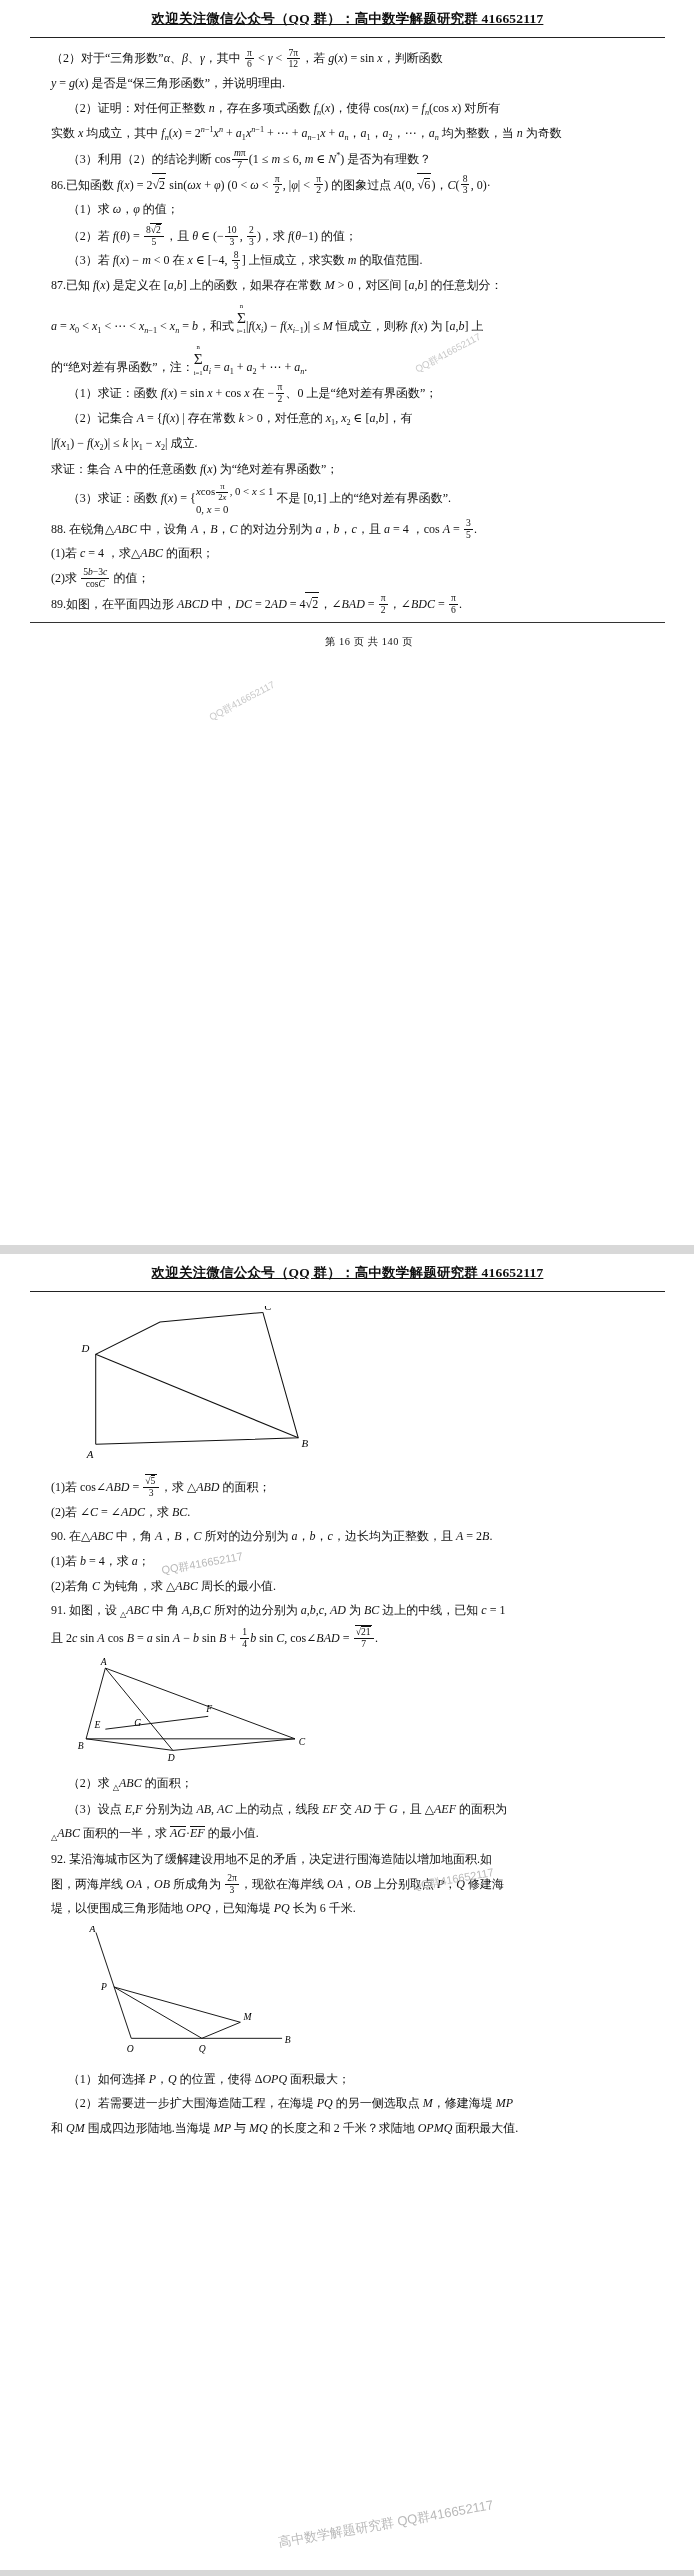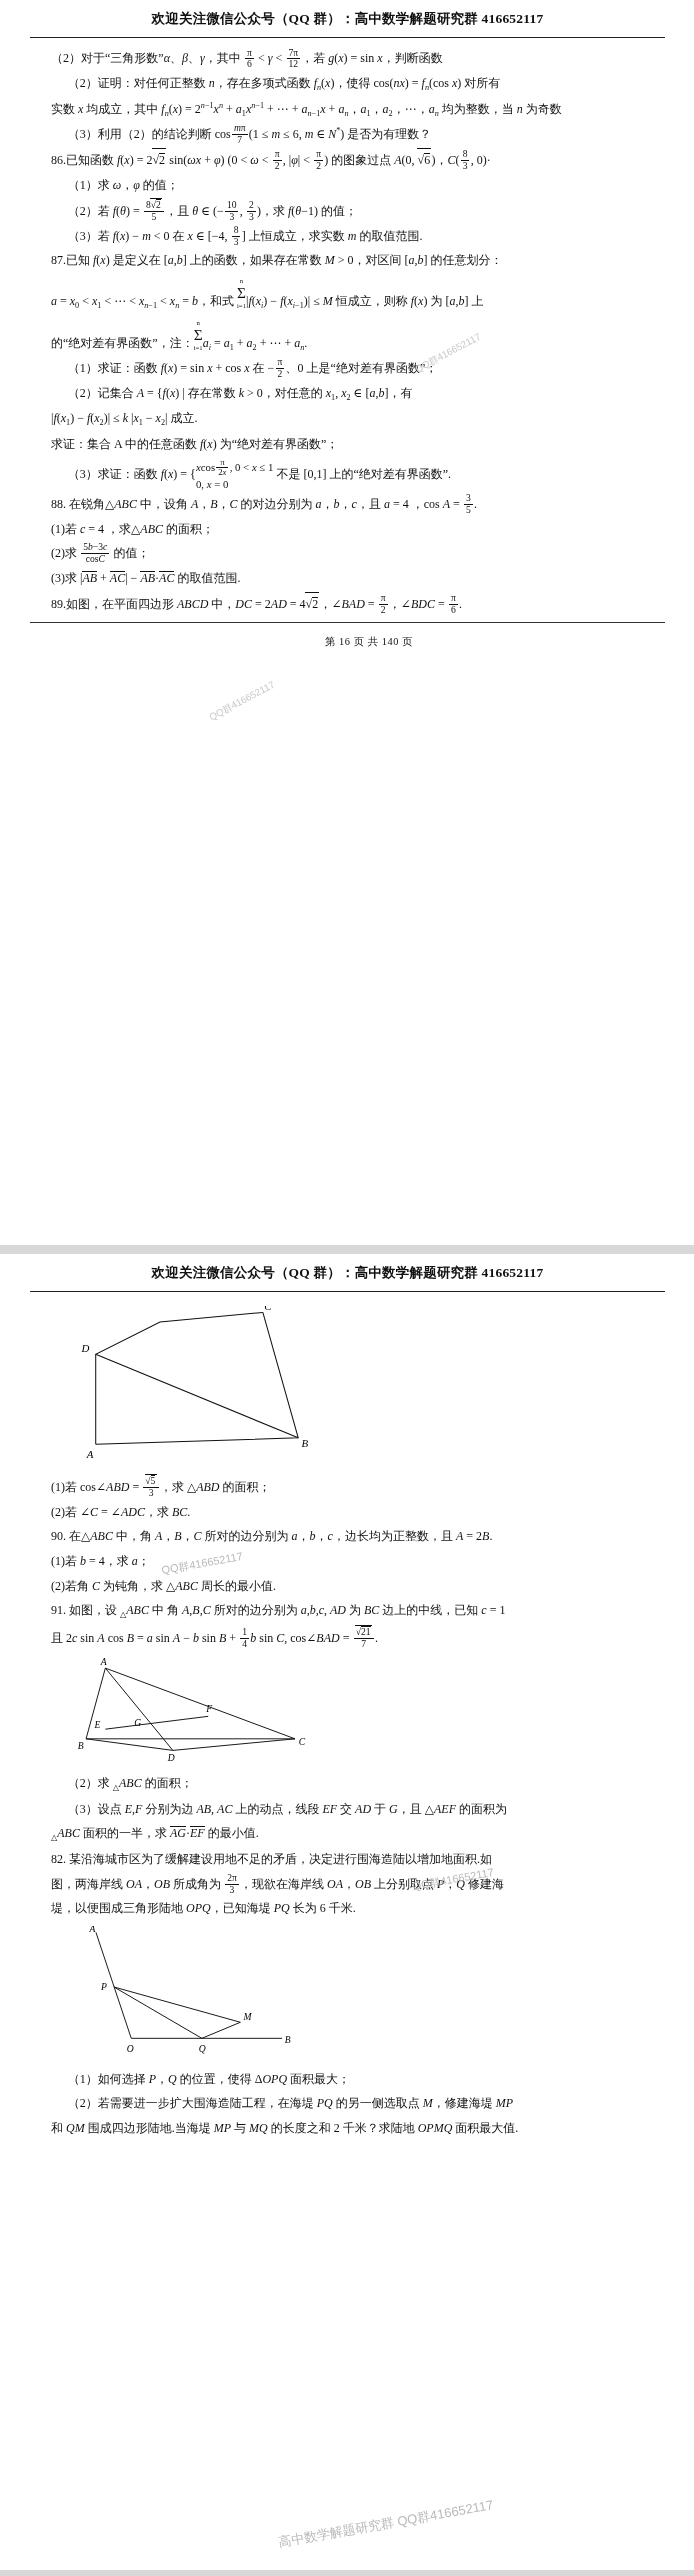--- a/index.html
+++ b/index.html
@@ -17,20 +17,21 @@
     overflow: hidden;
     padding: 0 0 6.4px 0;
   }
   .page + .page { margin-top: 9px; }
   .page-header {
     text-align: center;
     font-weight: bold;
     font-size: 13.5px;
     padding: 10.3px 26px 5.1px 26px;
     letter-spacing: 0.2px;
+    text-decoration: underline;
   }
   .hr {
     border-bottom: 1px solid #222;
     margin: 3.9px 30px 0 30px;
   }
   .content {
     padding: 9px 33px 0 51px;
     font-size: 12px;
     line-height: 1.95;
   }
@@ -107,20 +108,23 @@
 
   <div class="content">
 
     <p class="p">
       （2）对于“三角形数”<span class="it">α</span>、<span class="it">β</span>、<span class="it">γ</span>，其中
       <span class="frac"><span class="num">π</span><span class="den">6</span></span> &lt;
       <span class="it">γ</span> &lt;
       <span class="frac"><span class="num">7π</span><span class="den">12</span></span>，若
       <span class="it">g</span>(<span class="it">x</span>) = sin <span class="it">x</span>，判断函数
     </p>
+    <p class="p">
+      <span class="it">y</span> = <span class="it">g</span>(<span class="it">x</span>) 是否是“保三角形函数”，并说明理由.
+    </p>
 
     <p class="p sub">
       （2）证明：对任何正整数 <span class="it">n</span>，存在多项式函数 <span class="it">f<sub>n</sub></span>(<span class="it">x</span>)，使得 cos(<span class="it">nx</span>) = <span class="it">f<sub>n</sub></span>(cos <span class="it">x</span>) 对所有
     </p>
     <p class="p">
       实数 <span class="it">x</span> 均成立，其中 <span class="it">f<sub>n</sub></span>(<span class="it">x</span>) = 2<sup><span class="it">n</span>−1</sup><span class="it">x</span><sup><span class="it">n</span></sup> + <span class="it">a</span><sub>1</sub><span class="it">x</span><sup><span class="it">n</span>−1</sup> + ⋯ + <span class="it">a<sub>n</sub></span><sub>−1</sub><span class="it">x</span> + <span class="it">a<sub>n</sub></span>，<span class="it">a</span><sub>1</sub>，<span class="it">a</span><sub>2</sub>，⋯，<span class="it">a<sub>n</sub></span> 均为整数，当 <span class="it">n</span> 为奇数
     </p>
     <p class="p sub">
       （3）利用（2）的结论判断 cos<span class="frac"><span class="num"><span class="it">m</span>π</span><span class="den">7</span></span>(1 ≤ <span class="it">m</span> ≤ 6, <span class="it">m</span> ∈ <span class="it">N</span><sup>*</sup>) 是否为有理数？
     </p>
@@ -165,23 +169,20 @@
     </p>
 
     <p class="p">
       88. 在锐角△<span class="it">ABC</span> 中，设角 <span class="it">A</span>，<span class="it">B</span>，<span class="it">C</span> 的对边分别为 <span class="it">a</span>，<span class="it">b</span>，<span class="it">c</span>，且 <span class="it">a</span> = 4 ，cos <span class="it">A</span> = <span class="frac"><span class="num">3</span><span class="den">5</span></span>.
     </p>
     <p class="p">
       (1)若 <span class="it">c</span> = 4 ，求△<span class="it">ABC</span> 的面积；
     </p>
     <p class="p">
       (2)求 <span class="frac"><span class="num">5<span class="it">b</span>−3<span class="it">c</span></span><span class="den">cos<span class="it">C</span></span></span> 的值；
-    </p>
-    <p class="p">
-      (3)求 |<span class="bar-over"><span class="it">AB</span></span> + <span class="bar-over"><span class="it">AC</span></span>| − <span class="bar-over"><span class="it">AB</span></span>·<span class="bar-over"><span class="it">AC</span></span> 的取值范围.
     </p>
 
     <p class="p">
       89.如图，在平面四边形 <span class="it">ABCD</span> 中，<span class="it">DC</span> = 2<span class="it">AD</span> = 4<span class="sqrt">√<span class="bar-over">2</span></span>，∠<span class="it">BAD</span> = <span class="frac"><span class="num">π</span><span class="den">2</span></span>，∠<span class="it">BDC</span> = <span class="frac"><span class="num">π</span><span class="den">6</span></span>.
     </p>
 
   </div>
 
   <div class="foot-line"></div>
   <div class="footer">第 16 页 共 140 页</div>
@@ -253,21 +254,21 @@
 
     <p class="p sub">（2）求 <sub>△</sub><span class="it">ABC</span> 的面积；</p>
     <p class="p sub">
       （3）设点 <span class="it">E</span>,<span class="it">F</span> 分别为边 <span class="it">AB</span>, <span class="it">AC</span> 上的动点，线段 <span class="it">EF</span> 交 <span class="it">AD</span> 于 <span class="it">G</span>，且 △<span class="it">AEF</span> 的面积为
     </p>
     <p class="p">
       <sub>△</sub><span class="it">ABC</span> 面积的一半，求 <span class="bar-over"><span class="it">AG</span></span>·<span class="bar-over"><span class="it">EF</span></span> 的最小值.
     </p>
 
     <p class="p">
-      82. 某沿海城市区为了缓解建设用地不足的矛盾，决定进行围海造陆以增加地面积.如
+      92. 某沿海城市区为了缓解建设用地不足的矛盾，决定进行围海造陆以增加地面积.如
     </p>
     <p class="p">
       图，两海岸线 <span class="it">OA</span>，<span class="it">OB</span> 所成角为 <span class="frac"><span class="num">2π</span><span class="den">3</span></span>，现欲在海岸线 <span class="it">OA</span>，<span class="it">OB</span> 上分别取点 <span class="it">P</span>，<span class="it">Q</span> 修建海
     </p>
     <p class="p">
       堤，以便围成三角形陆地 <span class="it">OPQ</span>，已知海堤 <span class="it">PQ</span> 长为 6 千米.
     </p>
 
     <div class="fig">
       <svg width="360" height="138" viewBox="0 0 560 215" style="display:block; margin:2.6px auto 0 19.3px;font-size:18.5px">

